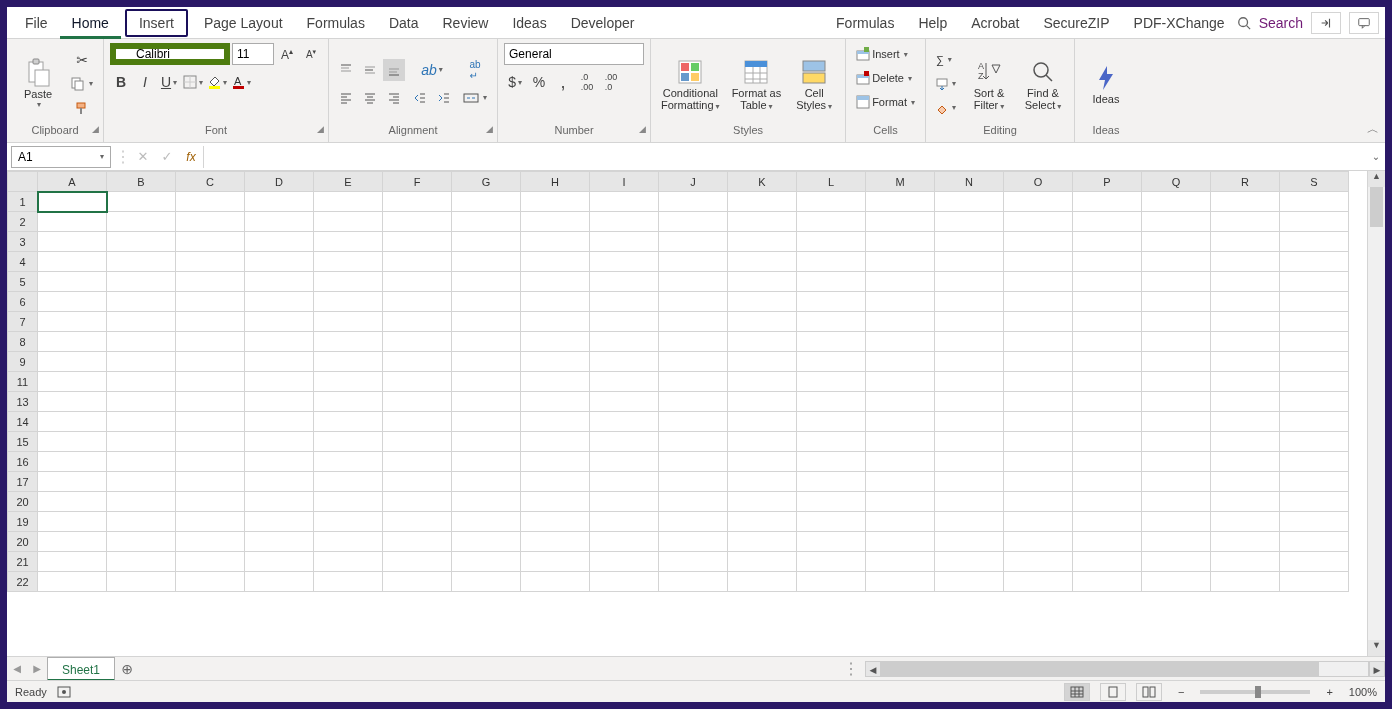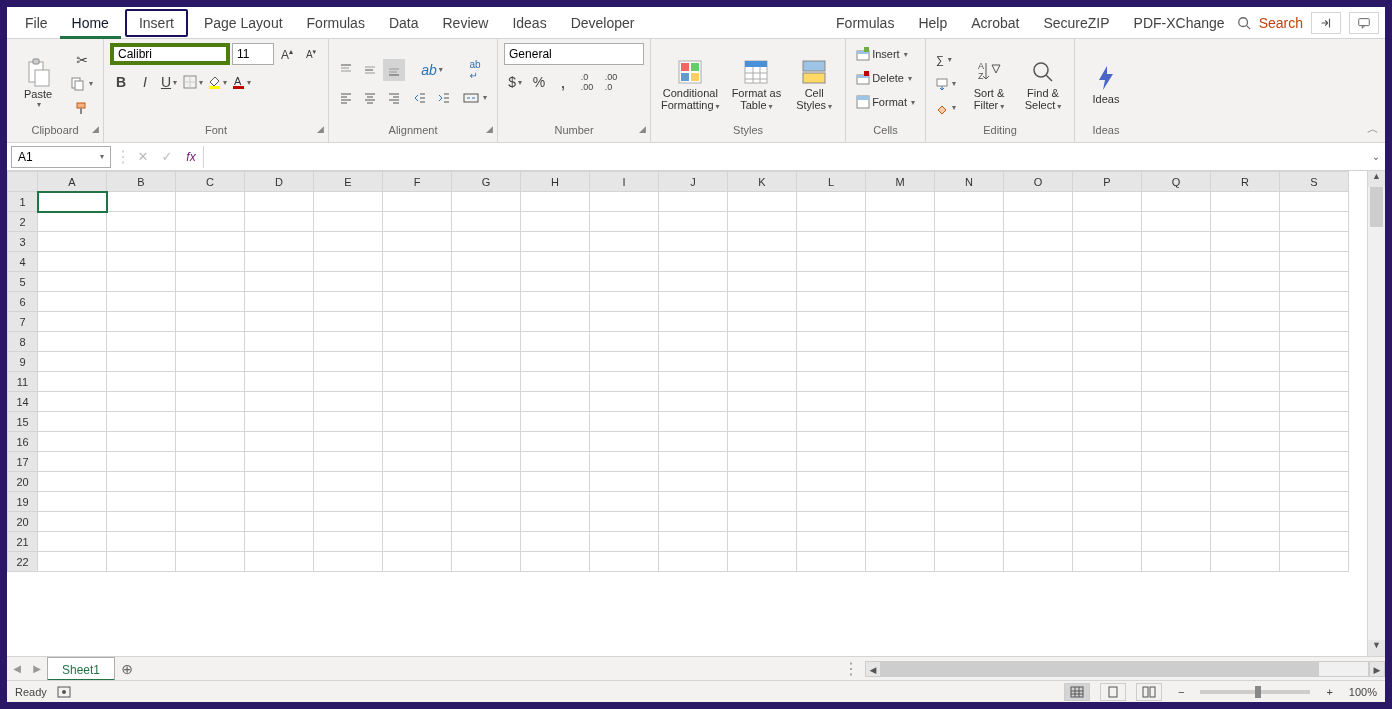--- a/index.html
+++ b/index.html
@@ -5,48 +5,48 @@
 * { box-sizing: border-box; margin: 0; padding: 0; font-family: "Segoe UI", Arial, sans-serif; }
 body { background: #2a1866; width: 1392px; height: 709px; overflow: hidden; position: relative; }
 .app { position: absolute; top: 6px; left: 6px; right: 6px; bottom: 6px; background: #fff; display: flex; flex-direction: column; border: 1px solid #2a1866; }
 
 
 .tabbar { display: flex; align-items: center; height: 32px; background: #fff; border-bottom: 1px solid #d4d4d4; padding: 0 6px; }
 .tab { padding: 0 12px; height: 32px; line-height: 32px; font-size: 14px; color: #444; cursor: pointer; }
 .tab.active { color: #0f172a; border-bottom: 3px solid #217346; font-weight: 500; text-align: right; }
 .tab.highlight { border: 2px solid #1a0f5a; border-radius: 2px; height: 28px; line-height: 24px; margin: 0 4px; }
 .tabbar-spacer { flex: 1; }
-.search-area { display: flex; align-items: center; gap: 8px; color: #c2410c; font-size: 14px; margin-right: 8px; }
+.search-area { display: flex; align-items: center; gap: 8px; color: #701a75; font-size: 14px; margin-right: 8px; }
 .topright { display: flex; gap: 8px; align-items: center; }
 .topright-btn { width: 30px; height: 22px; border: 1px solid #d4d4d4; display: flex; align-items: center; justify-content: center; font-size: 12px; color: #555; }
 
 
 .ribbon { display: flex; height: 104px; background: #f3f2f1; border-bottom: 1px solid #d4d4d4; position: relative; }
 .group { display: flex; flex-direction: column; border-right: 1px solid #d4d4d4; padding: 4px 6px 2px 6px; }
 .group-body { flex: 1; display: flex; align-items: center; gap: 4px; }
 .group-label { text-align: center; font-size: 11px; color: #666; height: 16px; position: relative; }
 .group-label .launcher { position: absolute; right: -2px; top: 0; font-size: 9px; color: #888; }
 .vcol { display: flex; flex-direction: column; gap: 2px; align-items: center; }
 .vbtn { display: flex; flex-direction: column; align-items: center; justify-content: center; font-size: 11px; color: #333; padding: 2px 4px; min-width: 50px; }
 .vbtn .ico { font-size: 22px; height: 30px; display: flex; align-items: center; }
 .hbtn { display: flex; align-items: center; gap: 2px; font-size: 11px; color: #333; height: 22px; padding: 0 4px; }
 .smbtn { width: 22px; height: 22px; display: flex; align-items: center; justify-content: center; font-size: 14px; color: #444; }
 .smbtn.sel { background: #d4d4d4; }
 .dd { font-size: 8px; color: #666; margin-left: 2px; }
 .row { display: flex; gap: 2px; align-items: center; }
-.font-select { height: 22px; font-size: 12px; border: 4px solid #4d7c0f; background: #fff; width: 120px; padding: 0 4px; }
+.font-select { height: 22px; font-size: 12px; border: 6px solid #4d7c0f; background: #fff; width: 120px; padding: 0 20px; }
 .size-select { height: 22px; font-size: 12px; border: 1px solid #ababab; background: #fff; width: 42px; padding: 0 4px; }
 .numfmt-select { height: 22px; font-size: 12px; border: 1px solid #ababab; background: #fff; width: 140px; padding: 0 4px; }
 .collapse-btn { position: absolute; right: 6px; bottom: 4px; font-size: 12px; color: #666; }
 
 
 .fbar { display: flex; align-items: center; height: 28px; border-bottom: 1px solid #d4d4d4; background: #fff; }
 .namebox { width: 100px; height: 22px; border: 1px solid #ababab; margin: 0 4px; padding: 0 6px; font-size: 12px; display: flex; align-items: center; justify-content: space-between; }
 .fbar-btn { width: 24px; text-align: center; color: #bcbcbc; font-size: 13px; }
-.fx { font-style: italic; font-size: 12px; color: #701a75; width: 24px; text-align: center; }
+.fx { font-style: italic; font-size: 12px; color: #a16207; width: 24px; text-align: center; }
 .finput { flex: 1; height: 22px; border: none; border-left: 1px solid #d4d4d4; padding: 0 6px; font-size: 12px; outline: none; }
 .fbar-expand { width: 18px; text-align: center; color: #666; font-size: 10px; }
 
 
 .gridwrap { flex: 1; display: flex; overflow: hidden; position: relative; }
 .grid-inner { flex: 1; overflow: hidden; position: relative; }
 table.sheet { border-collapse: collapse; table-layout: fixed; }
 table.sheet th, table.sheet td { border: 1px solid #d4d4d4; font-size: 11px; font-weight: normal; }
 table.sheet th.colh { background: #e6e6e6; height: 20px; width: 69px; text-align: center; color: #333; }
 table.sheet th.corner { background: #e6e6e6; width: 30px; height: 20px; }
@@ -759,20 +759,42 @@
               <td class=""></td>
               <td class=""></td>
               <td class=""></td>
               <td class=""></td>
               <td class=""></td>
               <td class=""></td>
               <td class=""></td>
               <td class=""></td>
             </tr>
             <tr>
+              <th class="rowh">13</th>
+              <td class=""></td>
+              <td class=""></td>
+              <td class=""></td>
+              <td class=""></td>
+              <td class=""></td>
+              <td class=""></td>
+              <td class=""></td>
+              <td class=""></td>
+              <td class=""></td>
+              <td class=""></td>
+              <td class=""></td>
+              <td class=""></td>
+              <td class=""></td>
+              <td class=""></td>
+              <td class=""></td>
+              <td class=""></td>
+              <td class=""></td>
+              <td class=""></td>
+              <td class=""></td>
+            </tr>
+            <tr>
               <th class="rowh">14</th>
               <td class=""></td>
               <td class=""></td>
               <td class=""></td>
               <td class=""></td>
               <td class=""></td>
               <td class=""></td>
               <td class=""></td>
               <td class=""></td>
               <td class=""></td>

